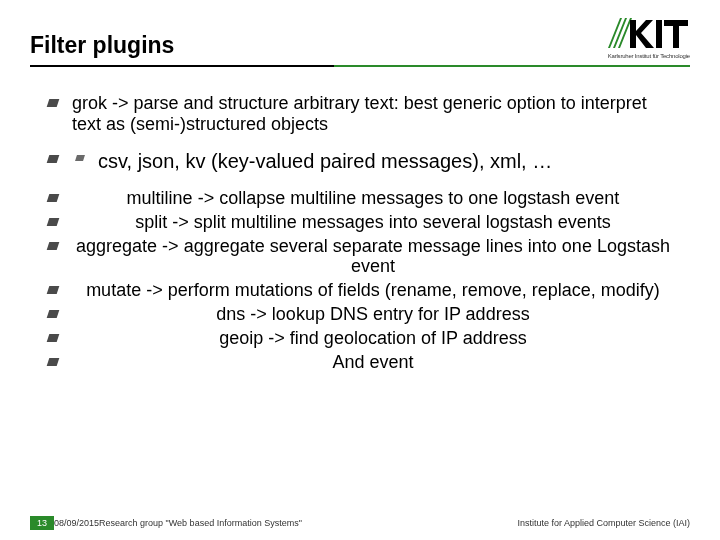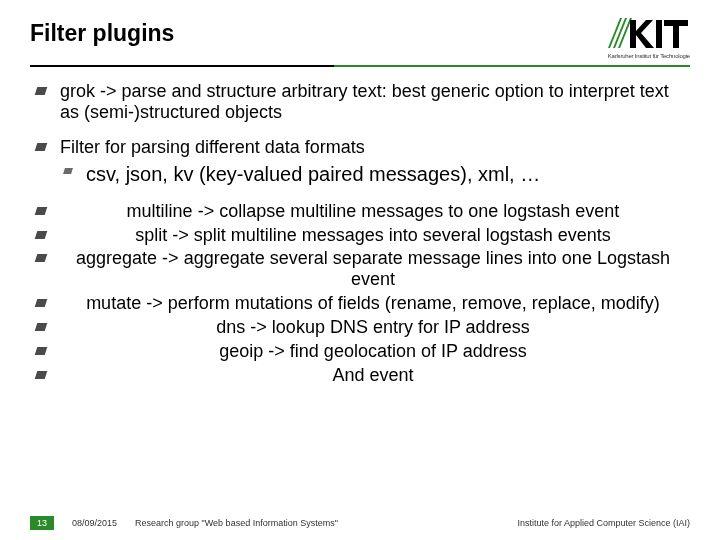--- a/index.html
+++ b/index.html
@@ -14,21 +14,21 @@
   }
   .slide {
     position: relative;
     width: 720px;
     height: 540px;
     box-sizing: border-box;
   }
   .header {
     display: flex;
     justify-content: space-between;
-    align-items: flex-start;
+    align-items: flex-end;
     padding: 18px 30px 0 30px;
     box-sizing: border-box;
   }
   .title {
     font-size: 23px;
     font-weight: bold;
     margin-top: 2px;
   }
   .logo {
     text-align: right;
@@ -48,21 +48,21 @@
     background: linear-gradient(to right, #000 0 46%, #2a8a2a 46% 100%);
   }
   .body {
     padding: 14px 34px 0 34px;
     font-size: 18px;
     line-height: 1.16;
   }
   ul.top {
     list-style: none;
     padding: 0;
-    margin: 0;
+    margin: 12px;
   }
   ul.top > li {
     position: relative;
     padding-left: 26px;
     margin-bottom: 14px;
   }
   ul.top > li.tight {
     margin-bottom: 3px;
     text-align: center;
   }
@@ -106,21 +106,20 @@
     display: flex;
     justify-content: space-between;
     align-items: center;
     font-size: 9px;
     color: #111;
     box-sizing: border-box;
   }
   .footer-left {
     display: flex;
     align-items: center;
-    gap: 18px;
   }
   .page-box {
     background: #2a8a2a;
     color: #fff;
     font-size: 9px;
     padding: 2px 5px;
     min-width: 14px;
     text-align: center;
   }
   .foot-date {
@@ -157,21 +156,20 @@
       <div class="logo-caption">Karlsruher Institut für Technologie</div>
     </div>
   </div>
 
   <div class="divider"></div>
 
   <div class="body">
     <ul class="top">
       <li><span>grok -&gt; parse and structure arbitrary text: best generic option to interpret text as (semi-)structured objects</span></li>
       <li>
-        <span>Filter for parsing different data formats</span>
         <ul class="sub">
           <li><span>csv, json, kv (key-valued paired messages), xml, …</span></li>
         </ul>
       </li>
       <li class="tight"><span>multiline -&gt; collapse multiline messages to one logstash event</span></li>
       <li class="tight"><span>split -&gt; split multiline messages into several logstash events</span></li>
       <li class="tight"><span>aggregate -&gt; aggregate several separate message lines into one Logstash event</span></li>
       <li class="tight"><span>mutate -&gt; perform mutations of fields (rename, remove, replace, modify)</span></li>
       <li class="tight"><span>dns -&gt; lookup DNS entry for IP address</span></li>
       <li class="tight"><span>geoip -&gt; find geolocation of IP address</span></li>

